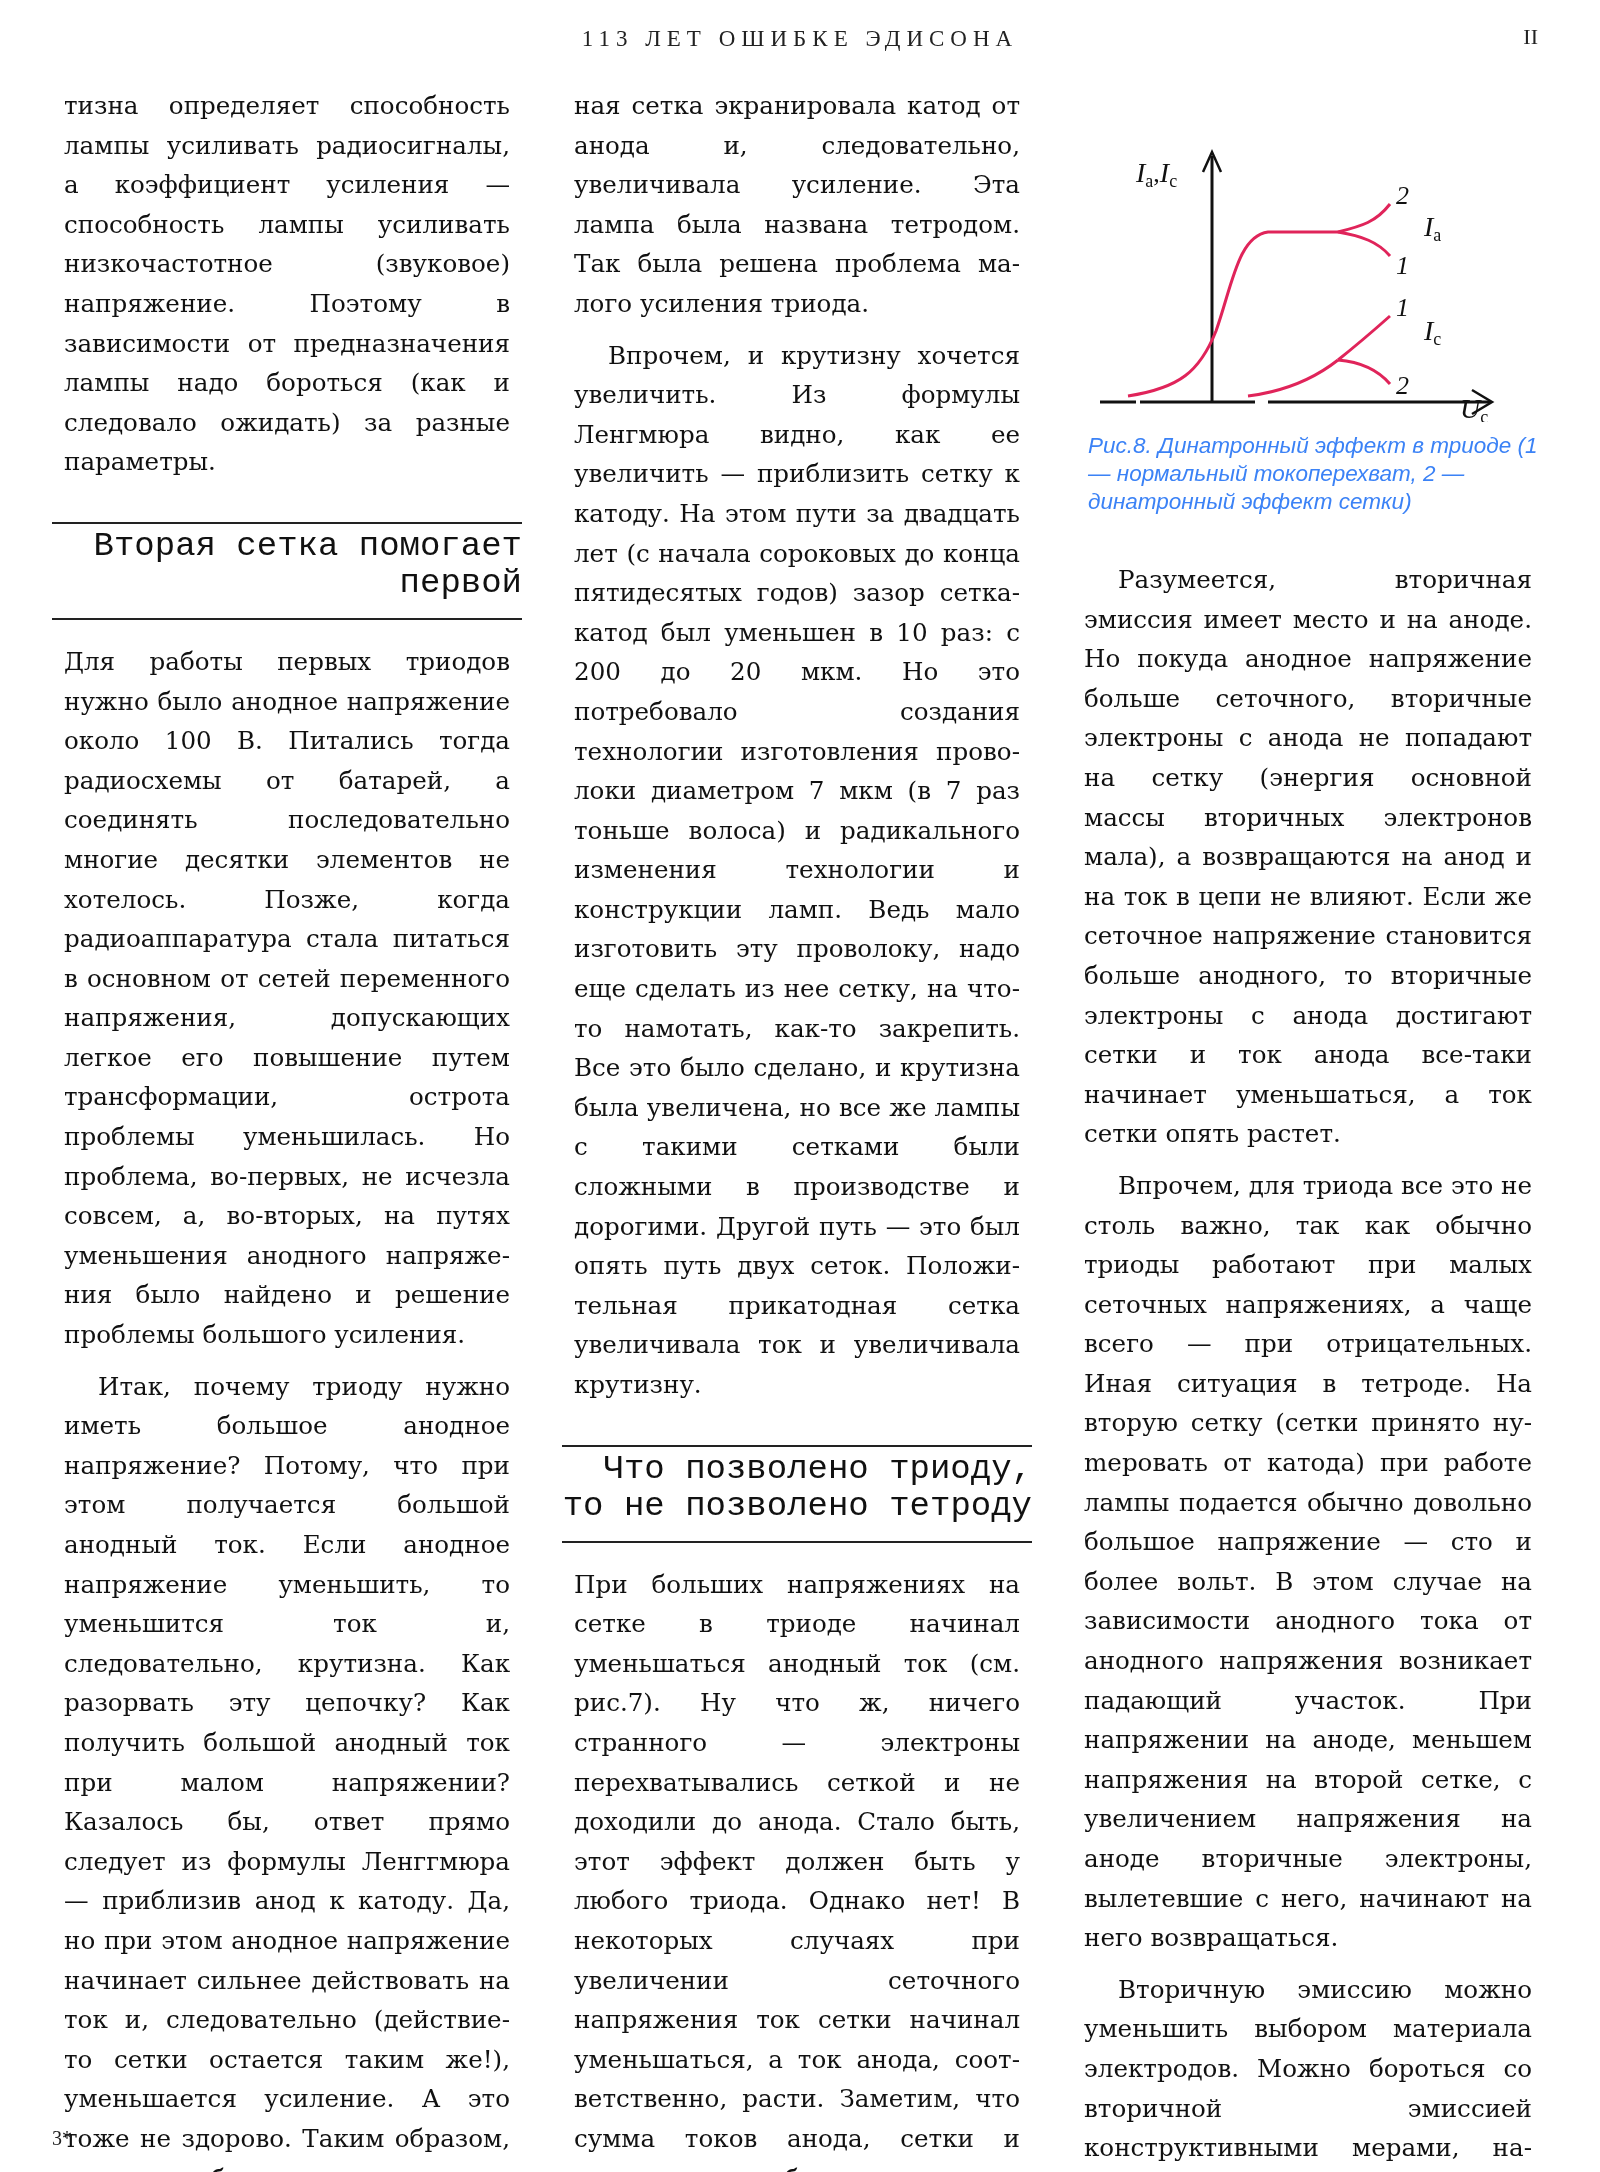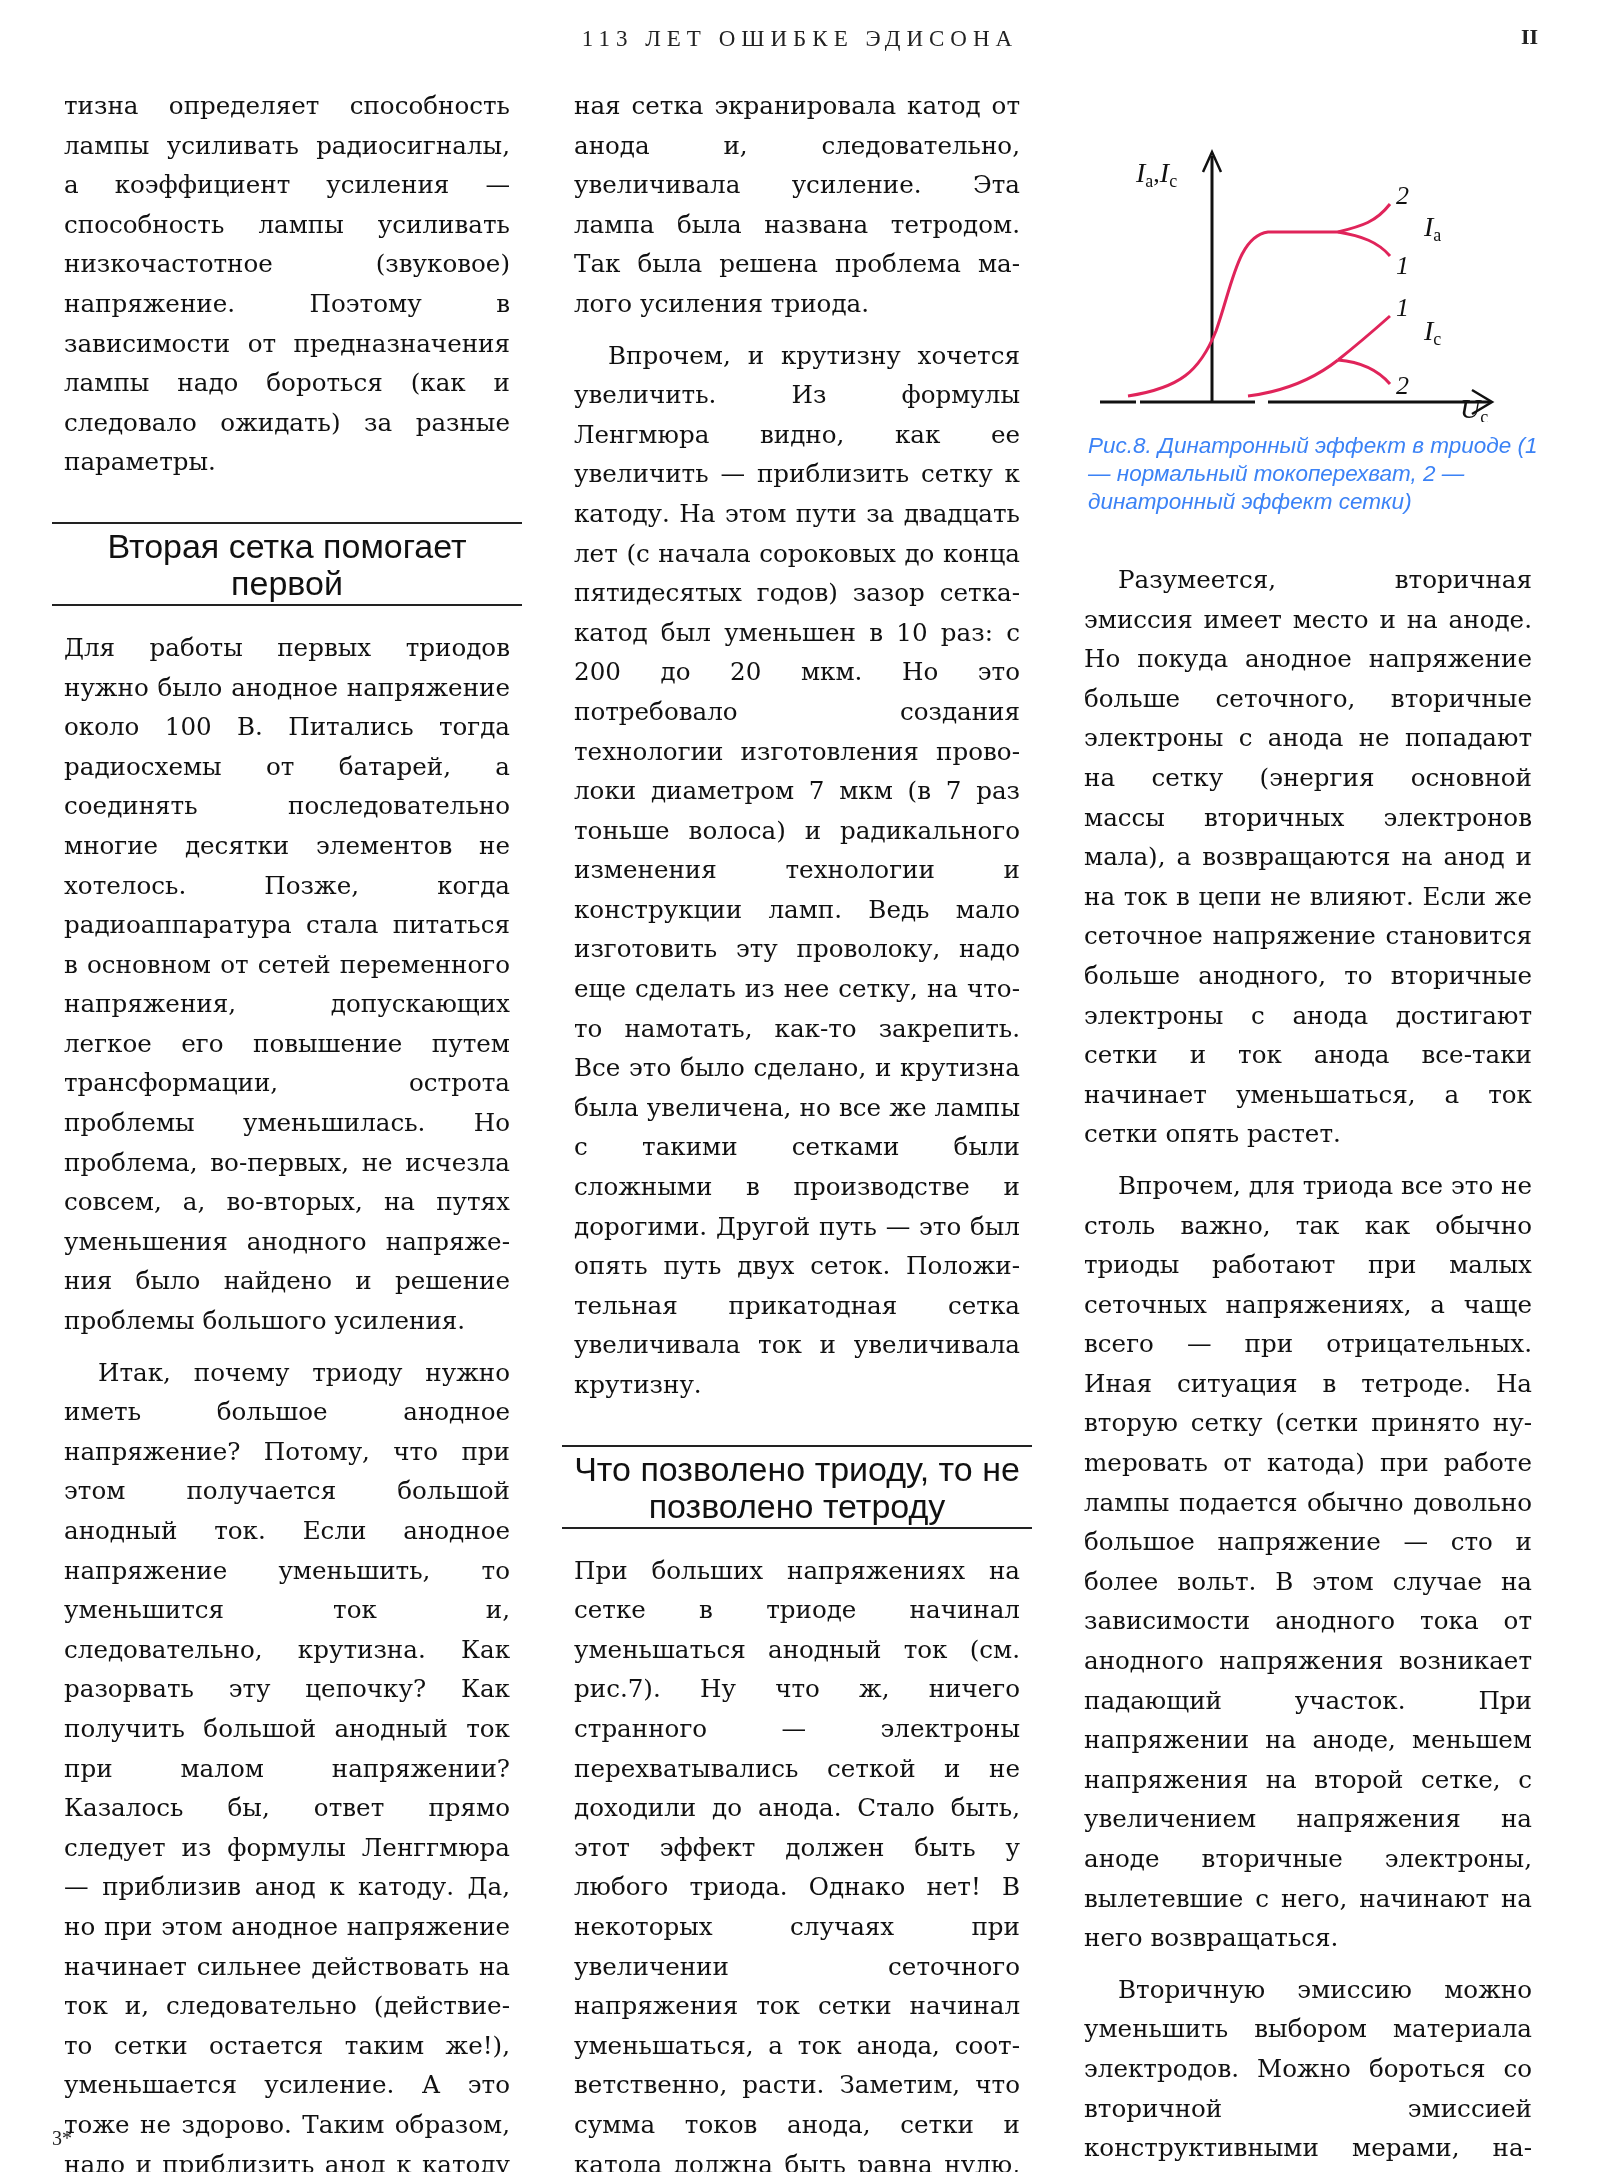--- a/index.html
+++ b/index.html
@@ -8,42 +8,42 @@
     font-family: "DejaVu Serif", "Liberation Serif", serif;
     color: #111;
   }
   .running-head {
     position: absolute; top: 26px; left: 0; width: 1600px; text-align: center;
     font-family: "Liberation Serif", serif; font-size: 23px; letter-spacing: 6px;
     color: #222;
   }
   .page-roman {
     position: absolute; top: 24px; right: 62px;
-    font-family: "Liberation Serif", serif; font-size: 22px; font-weight: bold; color: #222;
+    font-family: "Liberation Serif", serif; font-size: 22px; font-weight: normal; color: #222;
   }
   .page-sig {
     position: absolute; bottom: 22px; left: 52px;
     font-family: "Liberation Serif", serif; font-size: 20px; color: #222;
   }
   .col {
     position: absolute; top: 74px; width: 470px;
     font-size: 24.6px; line-height: 39.6px;
     text-align: justify; hyphens: manual;
   }
   .col p { margin: 12px; text-indent: 34px; }
   .col p.noindent { text-indent: 0; }
   #col1 { left: 52px; }
   #col2 { left: 562px; }
   #col3 { left: 1072px; width: 472px; }
   .heading {
     margin: 40px 0 22px 0;
     border-top: 2px solid #222; border-bottom: 2px solid #222;
-    padding: 4px 0 2px 0;
-    font-family: Liberation Sans, sans-serif; font-size: 34px; line-height: 37px;
-    text-align: center; color: #111;
+    padding: 4px 0 16px 0;
+    font-family: Liberation Mono, monospace; font-size: 34px; line-height: 37px;
+    text-align: right; color: #111;
   }
   .figure { position: relative; height: 296px; margin: 52px 0 10px 0; }
   .figure svg { position: absolute; left: 28px; top: 0; }
   .caption {
     font-family: "Liberation Sans", sans-serif; font-style: italic;
     font-size: 22.5px; line-height: 28px; text-align: left;
     margin: 0 0 44px 16px; color: #3b82f6;
   }
   .fig-label { font-family: "Liberation Serif", serif; font-style: italic; fill: #111; }
   .fig-sub { font-family: "Liberation Serif", serif; font-style: normal; fill: #111; }

